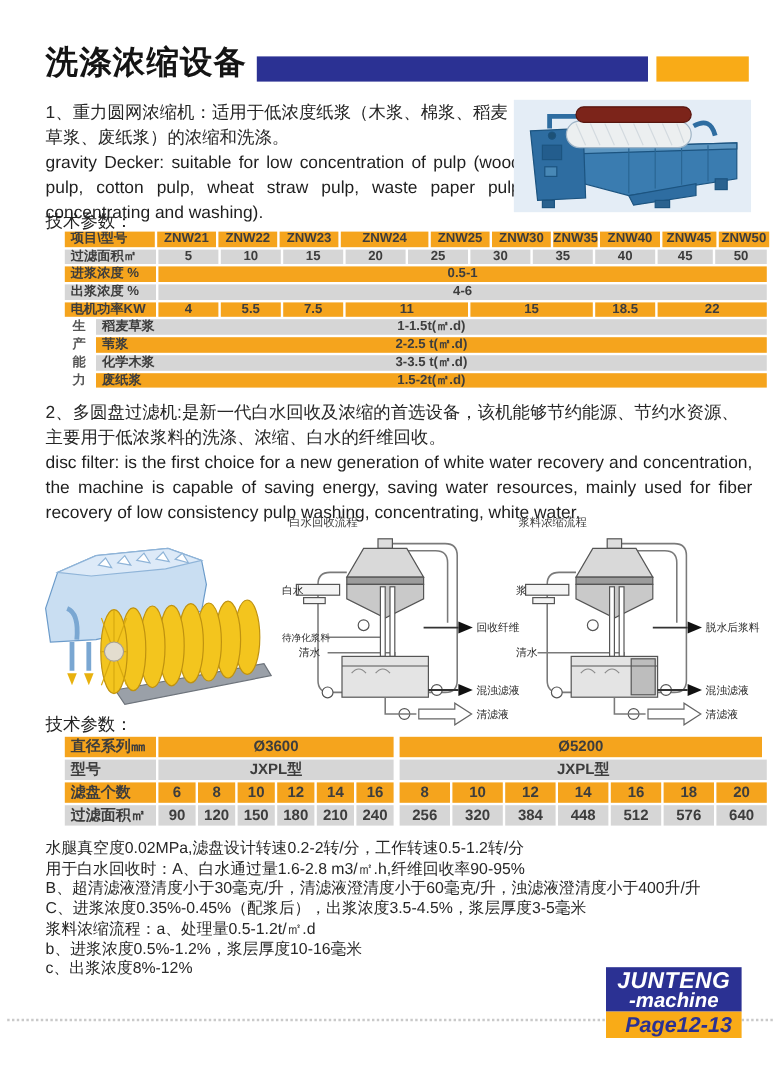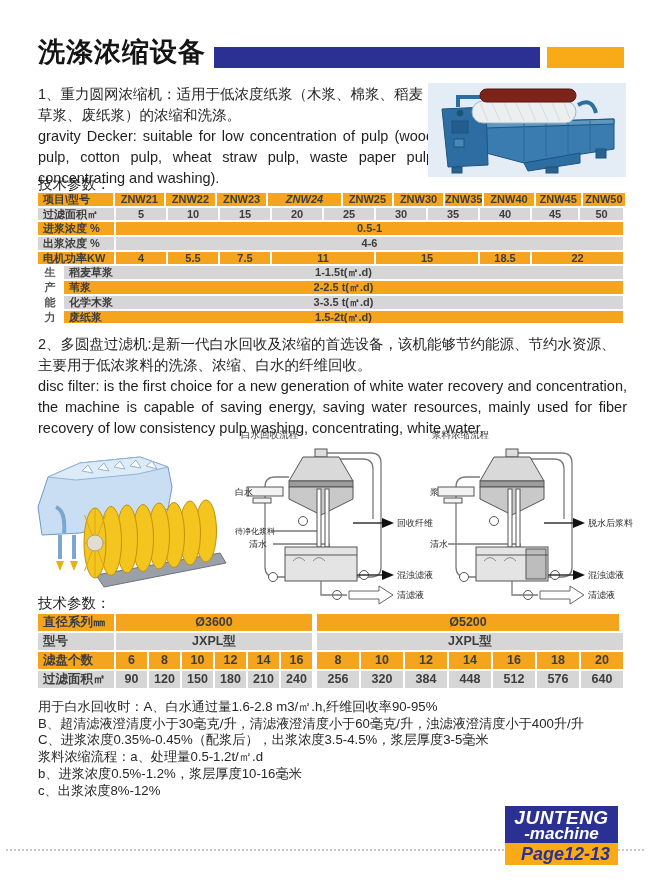--- a/index.html
+++ b/index.html
@@ -30,21 +30,21 @@
   .img2{position:absolute; left:20px; top:447px; width:215px; height:150px;}
 
   
   .flow1{position:absolute; left:233px; top:427px; width:200px; height:184px;}
   .flow2{position:absolute; left:424px; top:427px; width:224px; height:184px;}
   .dt{font-size:9.5px; fill:#3c3c3c;}
   .dl{font-size:9px; fill:#2c2c2c;}
   .dl2{font-size:8px; fill:#2c2c2c;}
 
   
-  .ptable{position:absolute; left:38px; width:587px;}
+  .ptable{position:absolute; left:54px; width:587px;}
   .t1{top:193px;}
   .t2{top:614px;}
   .trow{display:flex; gap:2px; margin-bottom:2px;}
   .tcell{text-align:center; font-weight:bold; color:#3d3d3d; white-space:nowrap; overflow:hidden;}
   .t1 .tcell{height:12.7px; font-size:11px; line-height:12.8px;}
   .t2 .tcell{height:17px; font-size:12.5px; line-height:17px;}
   .tcell.orange{background:var(--amber);}
   .tcell.gray{background:var(--gray);}
   .tcell.white{background:#fff; color:#555;}
   .tcell.lab{text-align:left; padding-left:5px;}
@@ -106,21 +106,21 @@
   </svg>
 
   <div class="techlabel tl1">技术参数：</div>
 
   <div id="table1" class="ptable t1">
       <div class="trow">
         <div class="tcell orange lab" style="width: 76px;">项目\型号</div>
         <div class="tcell orange" style="width: 50px;">ZNW21</div>
         <div class="tcell orange" style="width: 50px;">ZNW22</div>
         <div class="tcell orange" style="width: 50px;">ZNW23</div>
-        <div class="tcell orange" style="width: 74px; font-style: italic;">ZNW24</div>
+        <div class="tcell orange" style="width: 74px;">ZNW24</div>
         <div class="tcell orange" style="width: 50px;">ZNW25</div>
         <div class="tcell orange" style="width: 50px;">ZNW30</div>
         <div class="tcell orange" style="width: 38px;">ZNW35</div>
         <div class="tcell orange" style="width: 50px;">ZNW40</div>
         <div class="tcell orange" style="width: 46px;">ZNW45</div>
         <div class="tcell orange" style="width: 43px;">ZNW50</div>
       </div>
       <div class="trow">
         <div class="tcell gray lab" style="width: 76px;">过滤面积㎡</div>
         <div class="tcell gray" style="width: 50px;">5</div>
@@ -335,20 +335,21 @@
         <div class="tcell gray" style="width: 42px;">320</div>
         <div class="tcell gray" style="width: 42px;">384</div>
         <div class="tcell gray" style="width: 42px;">448</div>
         <div class="tcell gray" style="width: 42px;">512</div>
         <div class="tcell gray" style="width: 42px;">576</div>
         <div class="tcell gray" style="width: 42px;">640</div>
       </div>
     </div>
 
   <div class="footer-specs">
+    <div class="spec-line">水腿真空度0.02MPa,滤盘设计转速0.2-2转/分，工作转速0.5-1.2转/分</div>
     <div class="spec-line">用于白水回收时：A、白水通过量1.6-2.8 m3/㎡.h,纤维回收率90-95%</div>
     <div class="spec-line">B、超清滤液澄清度小于30毫克/升，清滤液澄清度小于60毫克/升，浊滤液澄清度小于400升/升</div>
     <div class="spec-line">C、进浆浓度0.35%-0.45%（配浆后），出浆浓度3.5-4.5%，浆层厚度3-5毫米</div>
     <div class="spec-line">浆料浓缩流程：a、处理量0.5-1.2t/㎡.d</div>
     <div class="spec-line">b、进浆浓度0.5%-1.2%，浆层厚度10-16毫米</div>
     <div class="spec-line">c、出浆浓度8%-12%</div>
   </div>
 
   <div class="dotline"></div>
 

